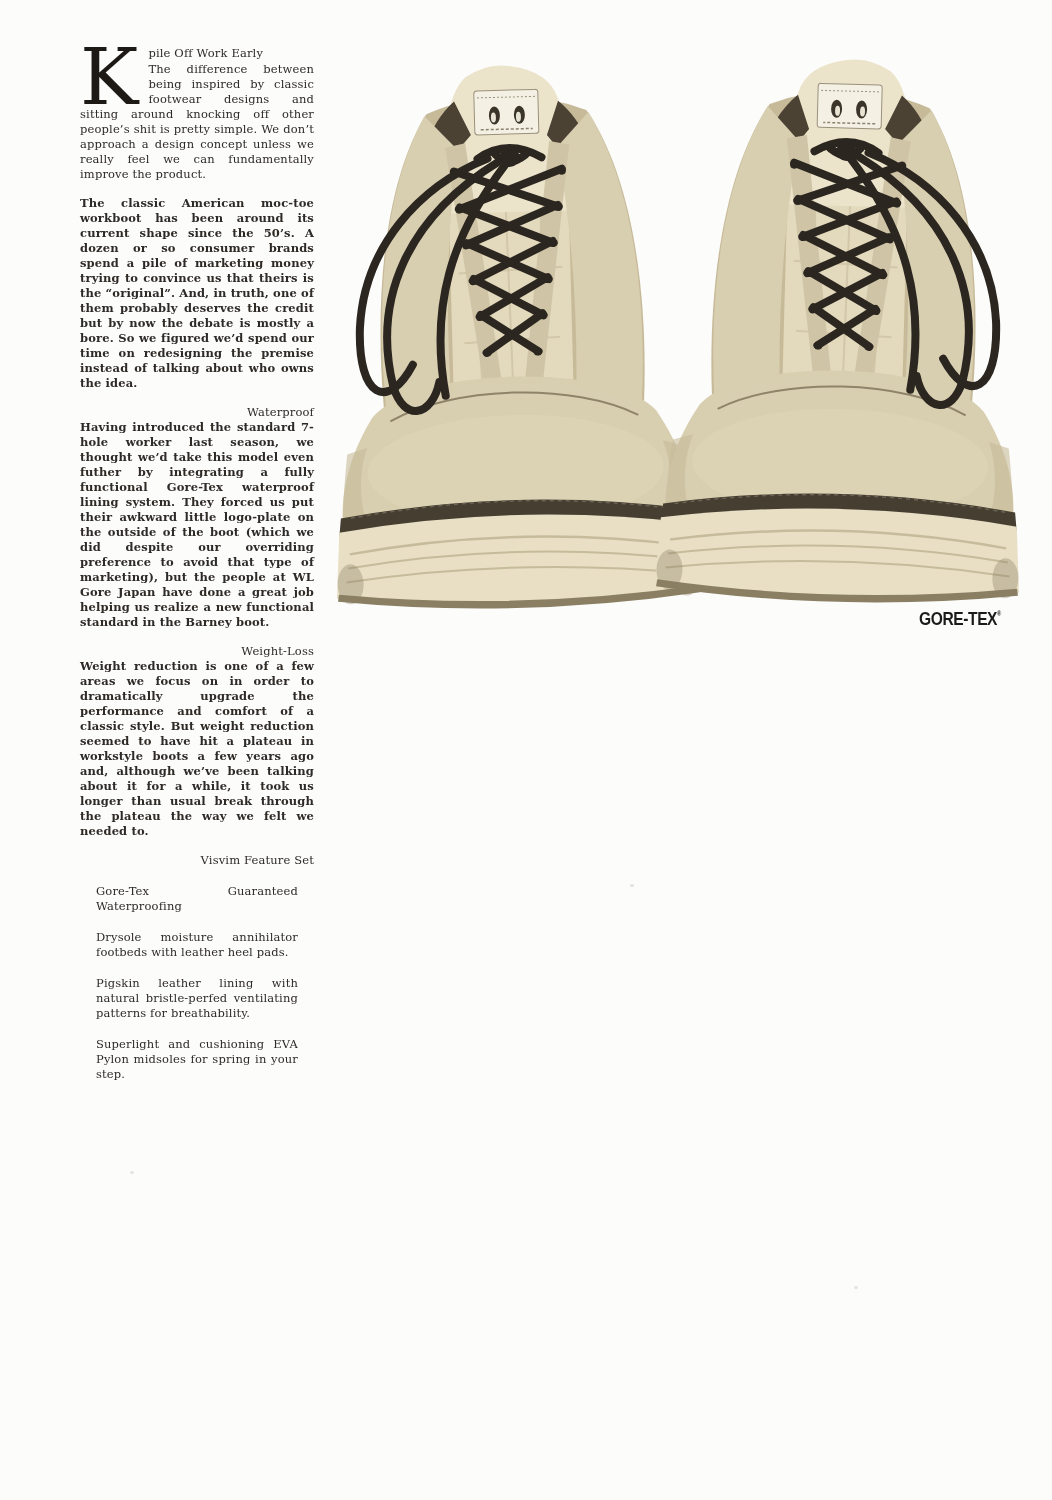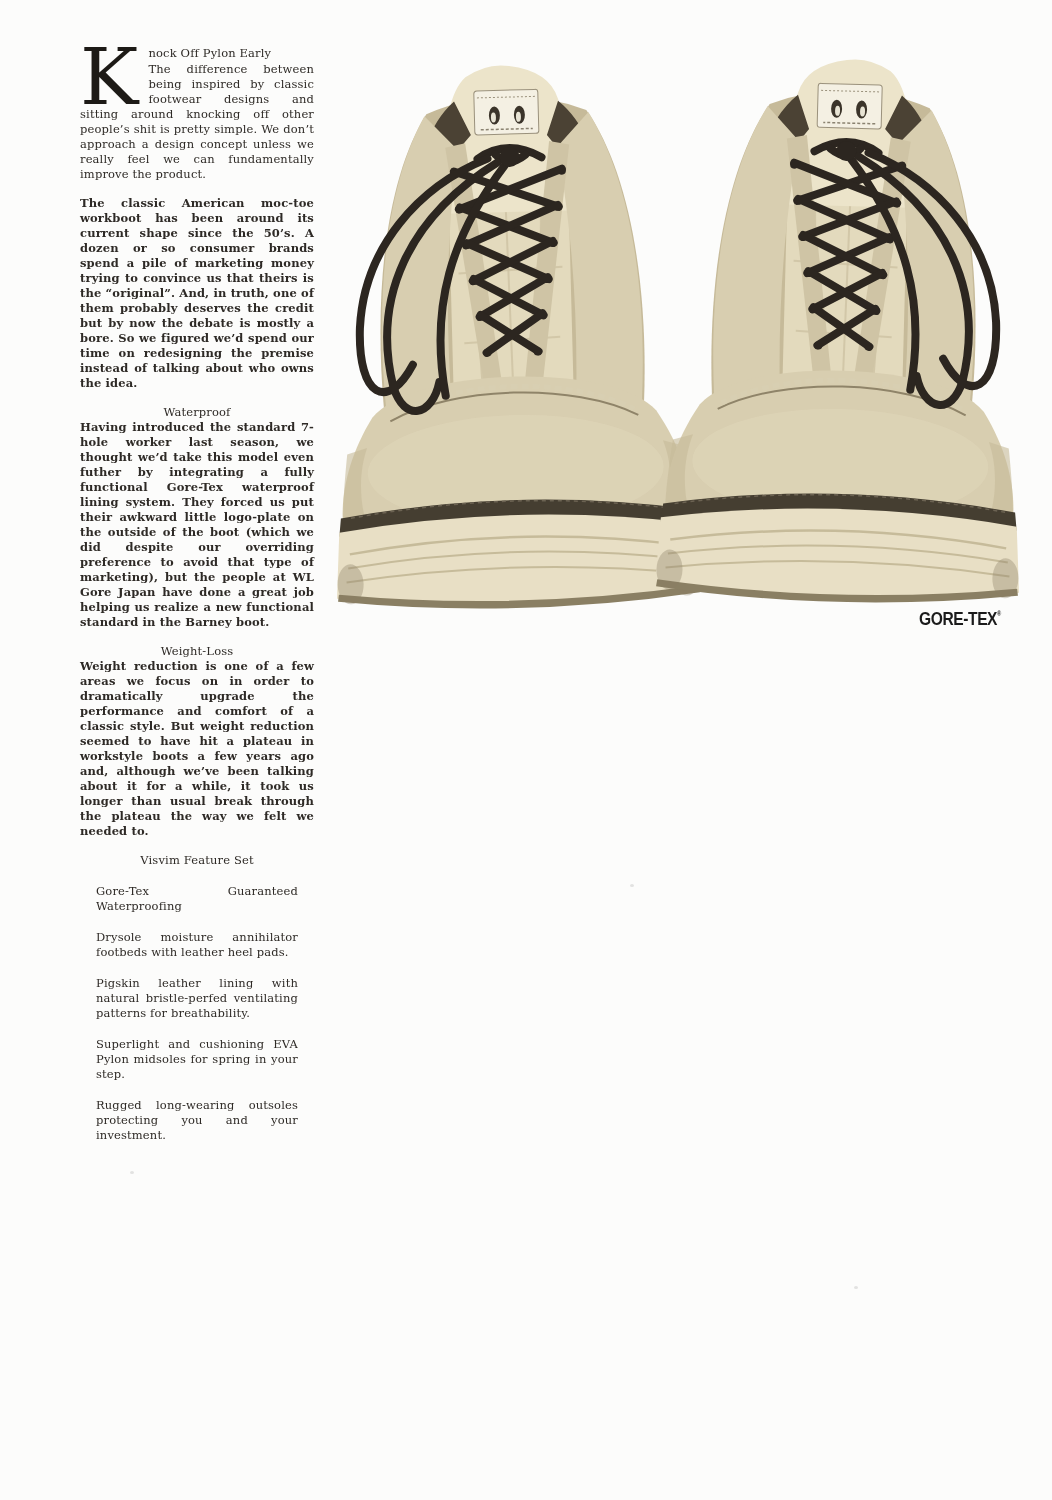--- a/index.html
+++ b/index.html
@@ -20,21 +20,21 @@
     font-size:11.5px;line-height:15px;text-align:justify;
     letter-spacing:0.15px;
   }
   .dropcap{
     float:left;font-size:78px;line-height:58px;height:58px;
     margin:2px 10px 0 0;color:#1d1a16;
   }
   .kicker{white-space:nowrap;}
   .p-intro{margin:1px 0 0 0;}
   .para{margin:14px 0 0 0;font-weight:bold;}
-  .sec-heading{margin:14px 0 0 0;text-align:center;}
+  .sec-heading{margin:14px 0 0 0;text-align:right;}
   .feature-item{margin:16px;}
   
   .photo{position:absolute;left:328px;top:52px;width:692px;height:560px;}
   .photo svg{display:block;width:100%;height:100%;}
   .f-suede{fill:var(--suede);}
   .f-suededark{fill:var(--suede_dark);}
   .f-tongue{fill:var(--tongue);}
   .f-tonguein{fill:var(--tongue_inner);}
   .f-label{fill:var(--label);}
   .f-trim{fill:var(--trim);}
@@ -58,36 +58,35 @@
   .speck{position:absolute;width:4px;height:3px;border-radius:50%;
     background:rgba(110,110,110,0.18);}
 </style>
 </head>
 <body>
 
 <div class="page">
 
   <div class="text-column">
     <span class="dropcap">K</span>
-    <div class="kicker">nock Off Pylon Early</div>
+    <div class="kicker">pile Off Work Early</div>
     <p class="p-intro">The difference between being inspired by classic footwear designs and sitting around knocking off other people’s shit is pretty simple. We don’t approach a design concept unless we really feel we can fundamentally improve the product.</p>
     <p class="para">The classic American moc-toe workboot has been around its current shape since the 50’s. A dozen or so consumer brands spend a pile of marketing money trying to convince us that theirs is the “original”. And, in truth, one of them probably deserves the credit but by now the debate is mostly a bore. So we figured we’d spend our time on redesigning the premise instead of talking about who owns the idea.</p>
 
     <div class="sec-heading">Waterproof</div>
     <p class="para" style="margin-top:0;">Having introduced the standard 7-hole worker last season, we thought we’d take this model even futher by integrating a fully functional Gore-Tex waterproof lining system. They forced us put their awkward little logo-plate on the outside of the boot (which we did despite our overriding preference to avoid that type of marketing), but the people at WL Gore Japan have done a great job helping us realize a new functional standard in the Barney boot.</p>
 
     <div class="sec-heading">Weight-Loss</div>
     <p class="para" style="margin-top:0;">Weight reduction is one of a few areas we focus on in order to dramatically upgrade the performance and comfort of a classic style. But weight reduction seemed to have hit a plateau in workstyle boots a few years ago and, although we’ve been talking about it for a while, it took us longer than usual break through the plateau the way we felt we needed to.</p>
 
     <div class="sec-heading">Visvim Feature Set</div>
     <p class="feature-item">Gore-Tex Guaranteed Waterproofing</p>
     <p class="feature-item">Drysole moisture annihilator footbeds with leather heel pads.</p>
     <p class="feature-item">Pigskin leather lining with natural bristle-perfed ventilating patterns for breathability.</p>
     <p class="feature-item">Superlight and cushioning EVA Pylon midsoles for spring in your step.</p>
-    <p class="feature-item">Rugged long-wearing outsoles protecting you and your investment.</p>
   </div>
 
   <div class="photo">
     <svg viewBox="0 0 692 560" xmlns="http://www.w3.org/2000/svg">
       <defs>
         <g id="boot">
 
           <path class="f-suededark" d="M50,345 C42,220 60,110 100,50 Q180,18 260,50 C300,110 318,220 310,345 Z"></path>
 
           <rect class="f-tonguein" x="120" y="78" width="120" height="275"></rect>

